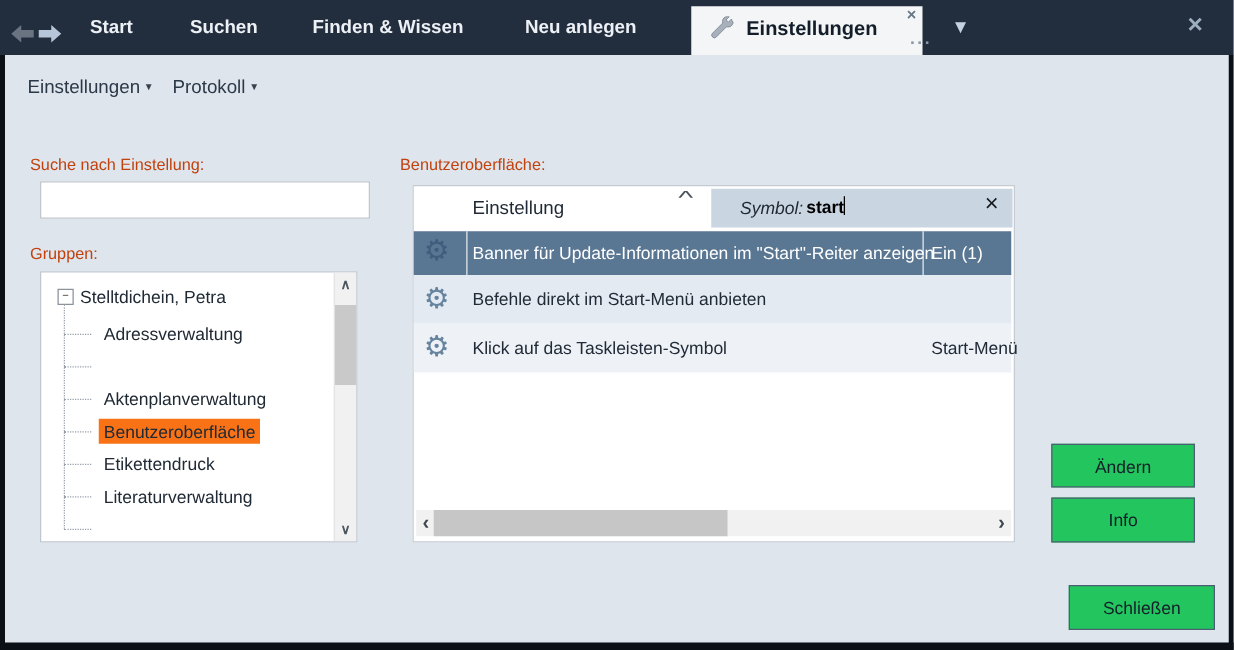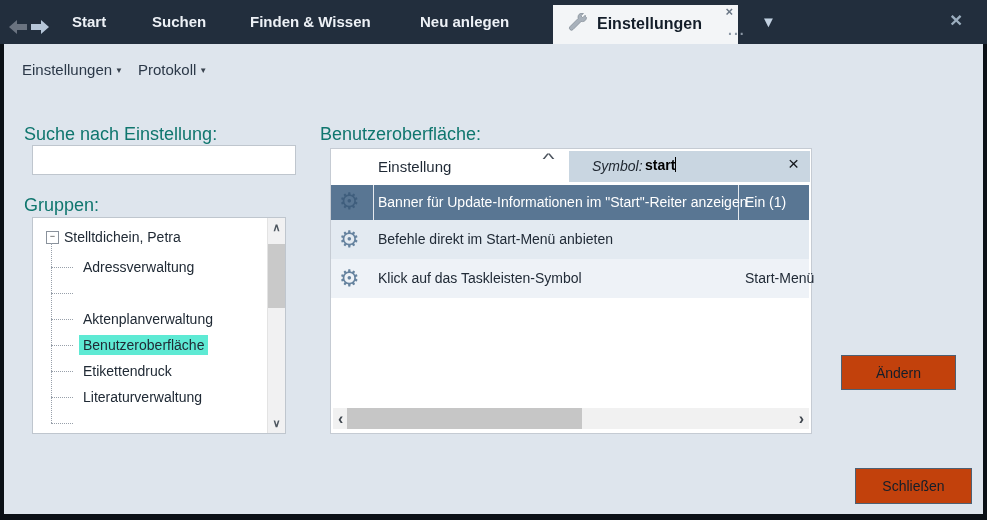--- a/index.html
+++ b/index.html
@@ -15,31 +15,31 @@
   .tab-close{position:absolute;right:5px;top:-1px;font-size:13px;font-weight:bold;color:#6a7685;}
   .overflow-dots{position:absolute;left:728px;top:22px;color:#8b97a5;font-weight:bold;font-size:14px;letter-spacing:2px;}
   .tb-dropdown{position:absolute;left:761px;top:13px;font-size:15px;color:#c3d2e2;}
   .window-close{position:absolute;left:950px;top:8px;font-size:21px;font-weight:bold;color:#9caebf;}
 
   
   .menu-item{position:absolute;top:61px;font-size:15px;color:#2b3848;white-space:nowrap;}
   .menu-item .dd{font-size:8px;color:#39434f;vertical-align:2px;margin-left:3px;}
 
   
-  .panel-label{position:absolute;font-size:18px;color:#0f766e;white-space:nowrap;}
+  .panel-label{position:absolute;font-size:13px;color:#c2410c;white-space:nowrap;}
   .text-input{position:absolute;left:32px;top:145px;width:250px;height:28px;background:#fff;border:1px solid #bfc6ce;font-size:14px;padding:0 6px;box-sizing:content-box;}
 
   
   .treebox{position:absolute;left:32px;top:217px;width:252px;height:215px;background:#fff;border:1px solid #bfc6ce;overflow:hidden;}
   .tree-root-label{position:absolute;left:31px;top:11px;font-size:14px;color:#202a35;white-space:nowrap;}
   .expand-box{position:absolute;left:13px;top:13px;width:11px;height:11px;background:#fff;border:1px solid #8a929c;font-size:9px;line-height:9px;text-align:center;color:#333;}
   .tree-vline{position:absolute;left:18px;top:25px;height:180px;border-left:1px dotted #98a0aa;}
   .tree-child{position:absolute;left:46px;height:26px;display:flex;align-items:center;font-size:14px;color:#202a35;white-space:nowrap;}
   .tree-child .lbl{padding:2px 4px;}
-  .tree-child .sel{background:#5eead4;}
+  .tree-child .sel{background:#f97316;}
   .tree-conn{position:absolute;left:18px;width:22px;border-top:1px dotted #98a0aa;}
   .vscroll{position:absolute;right:0;top:0;width:17px;height:100%;background:#f1f1f2;border-left:1px solid #e3e3e3;}
   .vscroll .arr{position:absolute;left:0;width:17px;text-align:center;font-size:11px;color:#4d565f;font-weight:bold;}
   .vthumb{position:absolute;left:0px;top:26px;width:17px;height:64px;background:#c9c9c9;}
 
   
   .table{position:absolute;left:330px;top:148px;width:480px;height:284px;background:#fff;border:1px solid #c5cbd3;}
   .thead-label{position:absolute;left:47px;top:9px;font-size:15px;color:#1f2935;}
   .sort-ind{position:absolute;left:214px;top:1px;font-size:15px;color:#4c545e;transform:scaleX(1.7);}
   .search-overlay{position:absolute;left:238px;top:2px;width:241px;height:31px;background:#c9d6e1;}
@@ -57,21 +57,21 @@
   .rname{position:absolute;left:47px;font-size:14px;white-space:nowrap;}
   .rvalue{position:absolute;left:414px;font-size:14px;white-space:nowrap;}
   .row1 .rname,.row1 .rvalue{top:9px;}
   .row2 .rname,.row3 .rname,.row3 .rvalue{top:11px;}
   .vsep{position:absolute;top:0;width:1px;height:100%;background:#fff;opacity:.85;}
   .hscroll{position:absolute;left:2px;top:259px;width:476px;height:21px;background:#f1f1f1;}
   .hthumb{position:absolute;left:14px;top:0;width:235px;height:21px;background:#c6c6c6;}
   .hscroll .arr{position:absolute;top:0px;font-size:16px;font-weight:bold;color:#3f464e;line-height:21px;}
 
   
-  .btn{position:absolute;background:#c2410c;border:1px solid #4d6073;color:#141e2a;font-size:14px;display:flex;align-items:center;justify-content:center;cursor:default;}
+  .btn{position:absolute;background:#22c55e;border:1px solid #4d6073;color:#141e2a;font-size:14px;display:flex;align-items:center;justify-content:center;cursor:default;}
   .btn-aendern{left:841px;top:355px;width:113px;height:33px;}
   .btn-info{left:841px;top:398px;width:113px;height:34px;}
   .btn-schliessen{left:855px;top:468px;width:115px;height:34px;}
 
   
   .b-left{position:absolute;left:0;top:44px;width:4px;height:476px;background:#0b1016;}
   .b-right{position:absolute;left:983px;top:44px;width:4px;height:476px;background:#0b1016;}
   .b-bottom{position:absolute;left:0;top:514px;width:987px;height:6px;background:#0b1016;}
 </style>
 </head>
@@ -184,18 +184,19 @@
     </div>
 
     <div class="hscroll">
       <span class="arr" style="left:5px">‹</span>
       <div class="hthumb"></div>
       <span class="arr" style="right:5px">›</span>
     </div>
   </div>
 
   <div class="btn btn-aendern">Ändern</div>
+  <div class="btn btn-info">Info</div>
   <div class="btn btn-schliessen">Schließen</div>
 
   <div class="b-left"></div>
   <div class="b-right"></div>
   <div class="b-bottom"></div>
 </div>
 
 </body></html>

